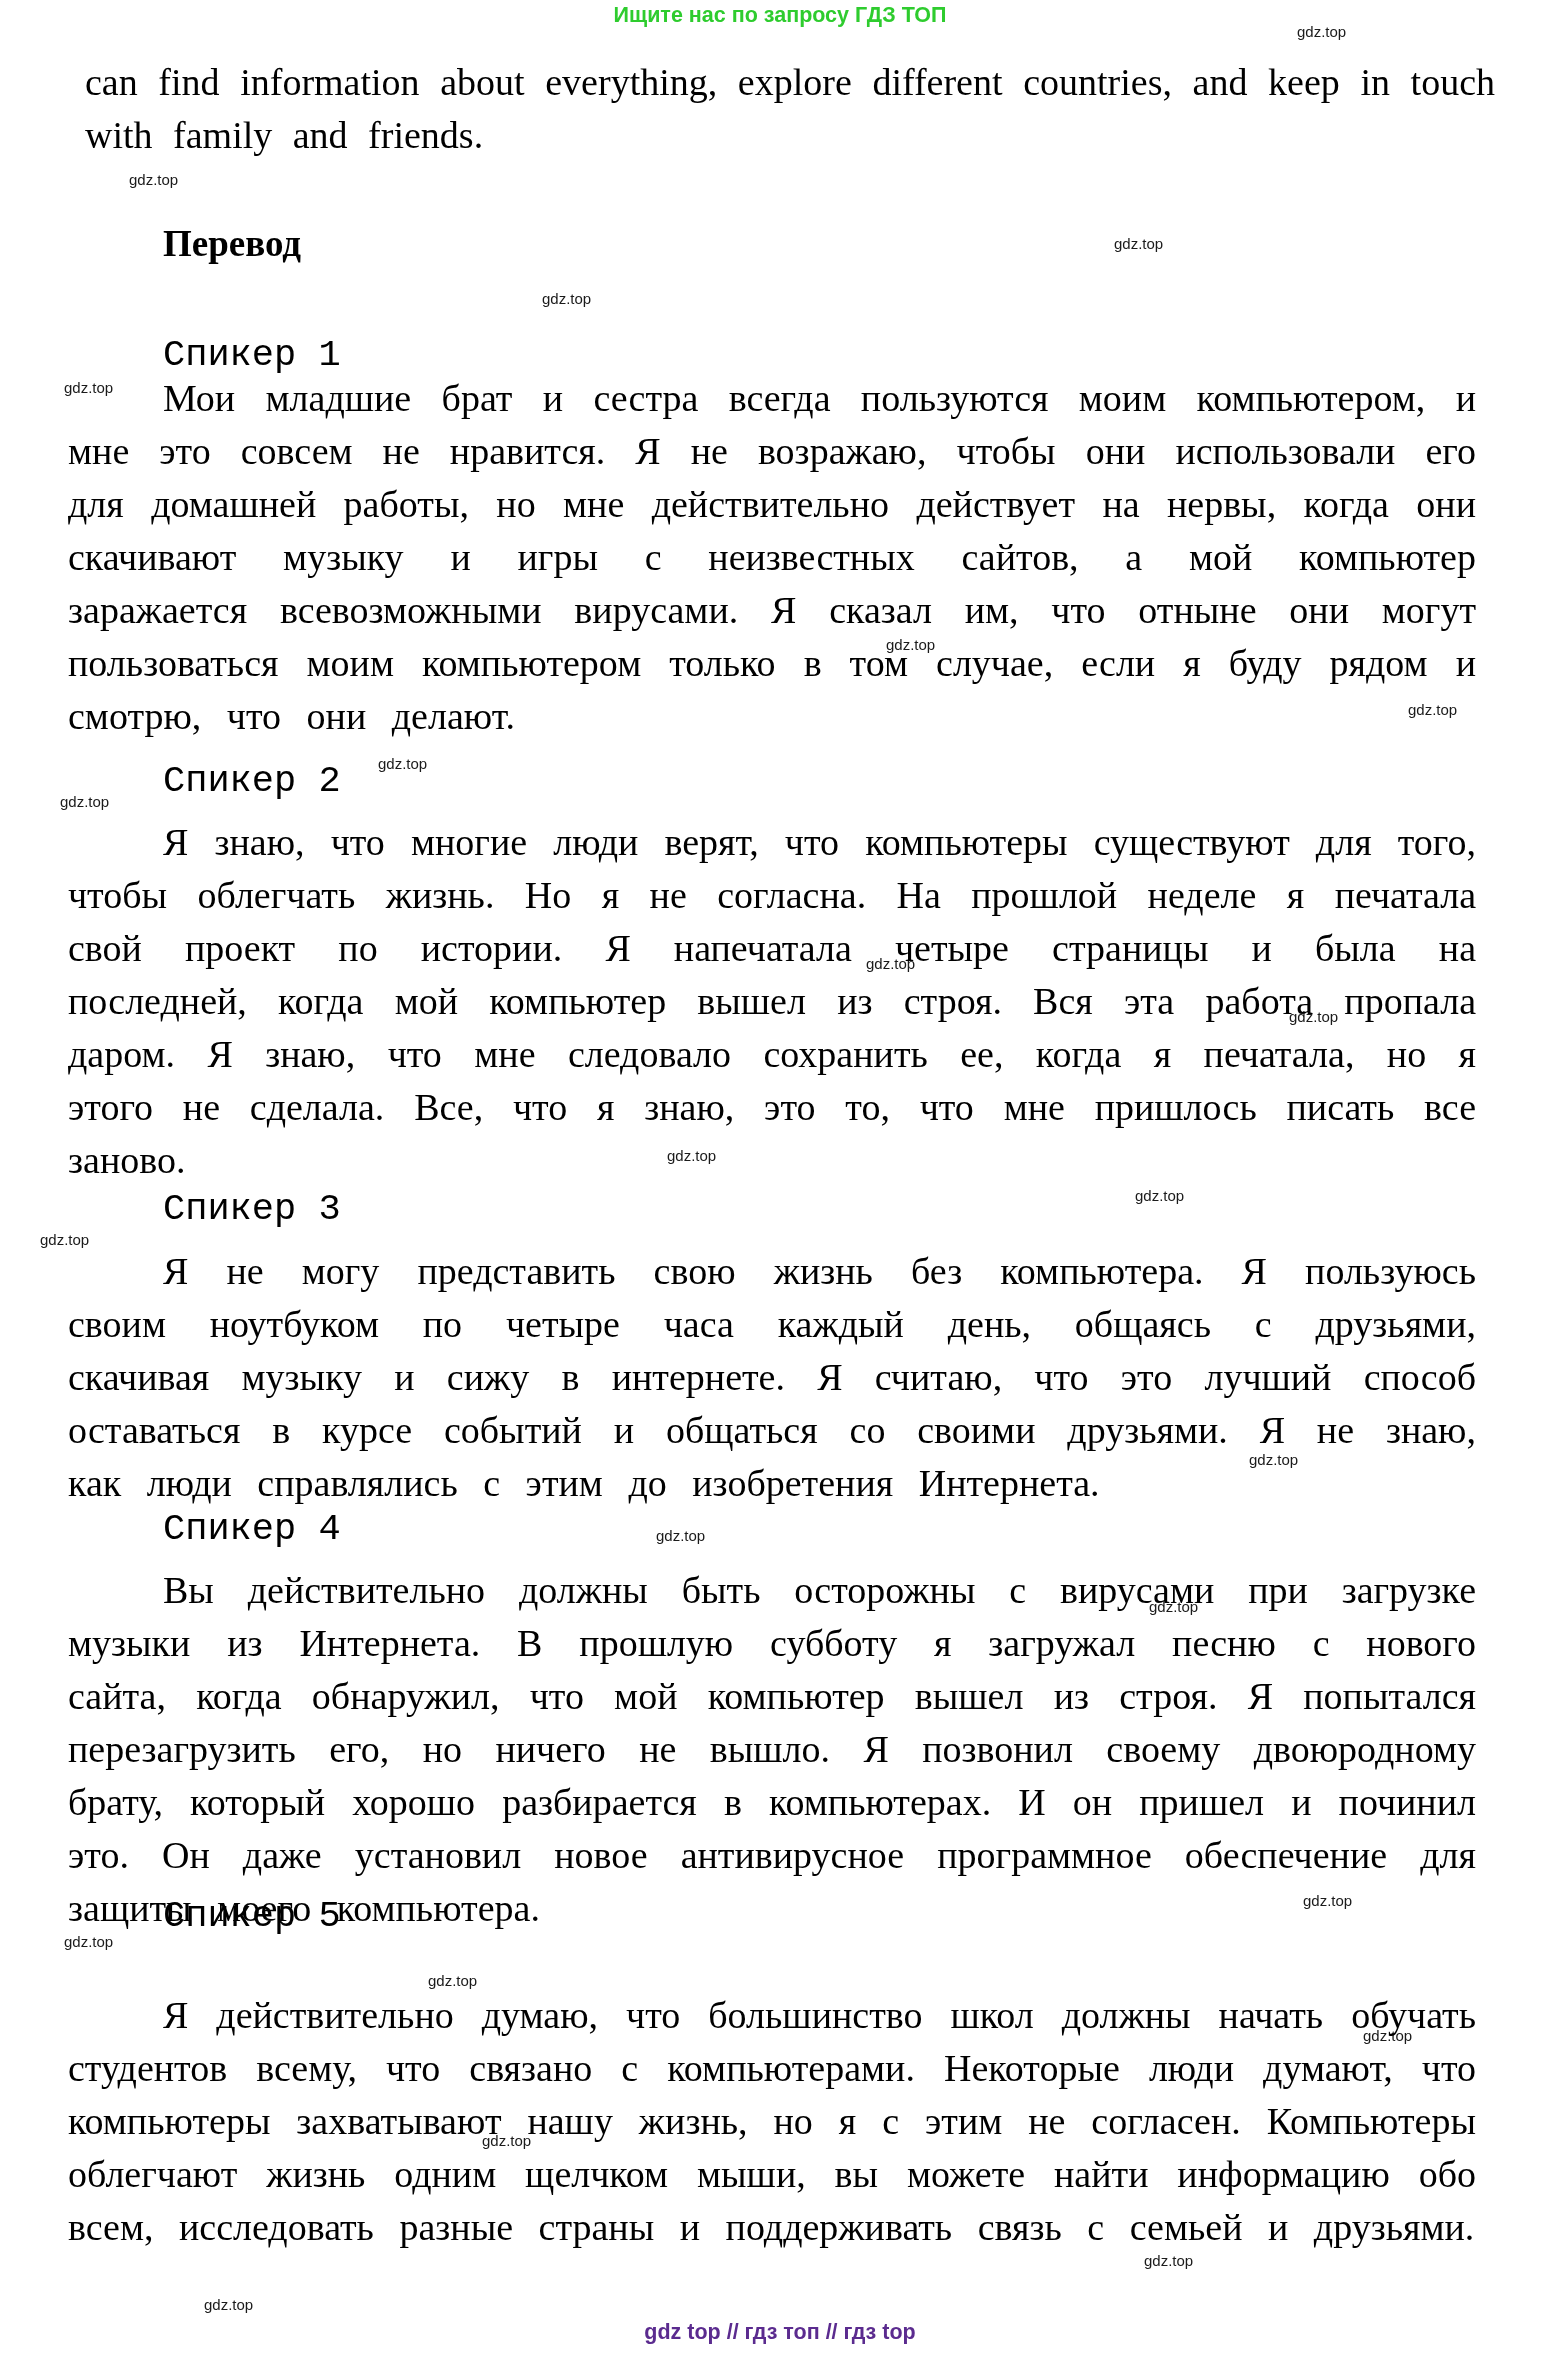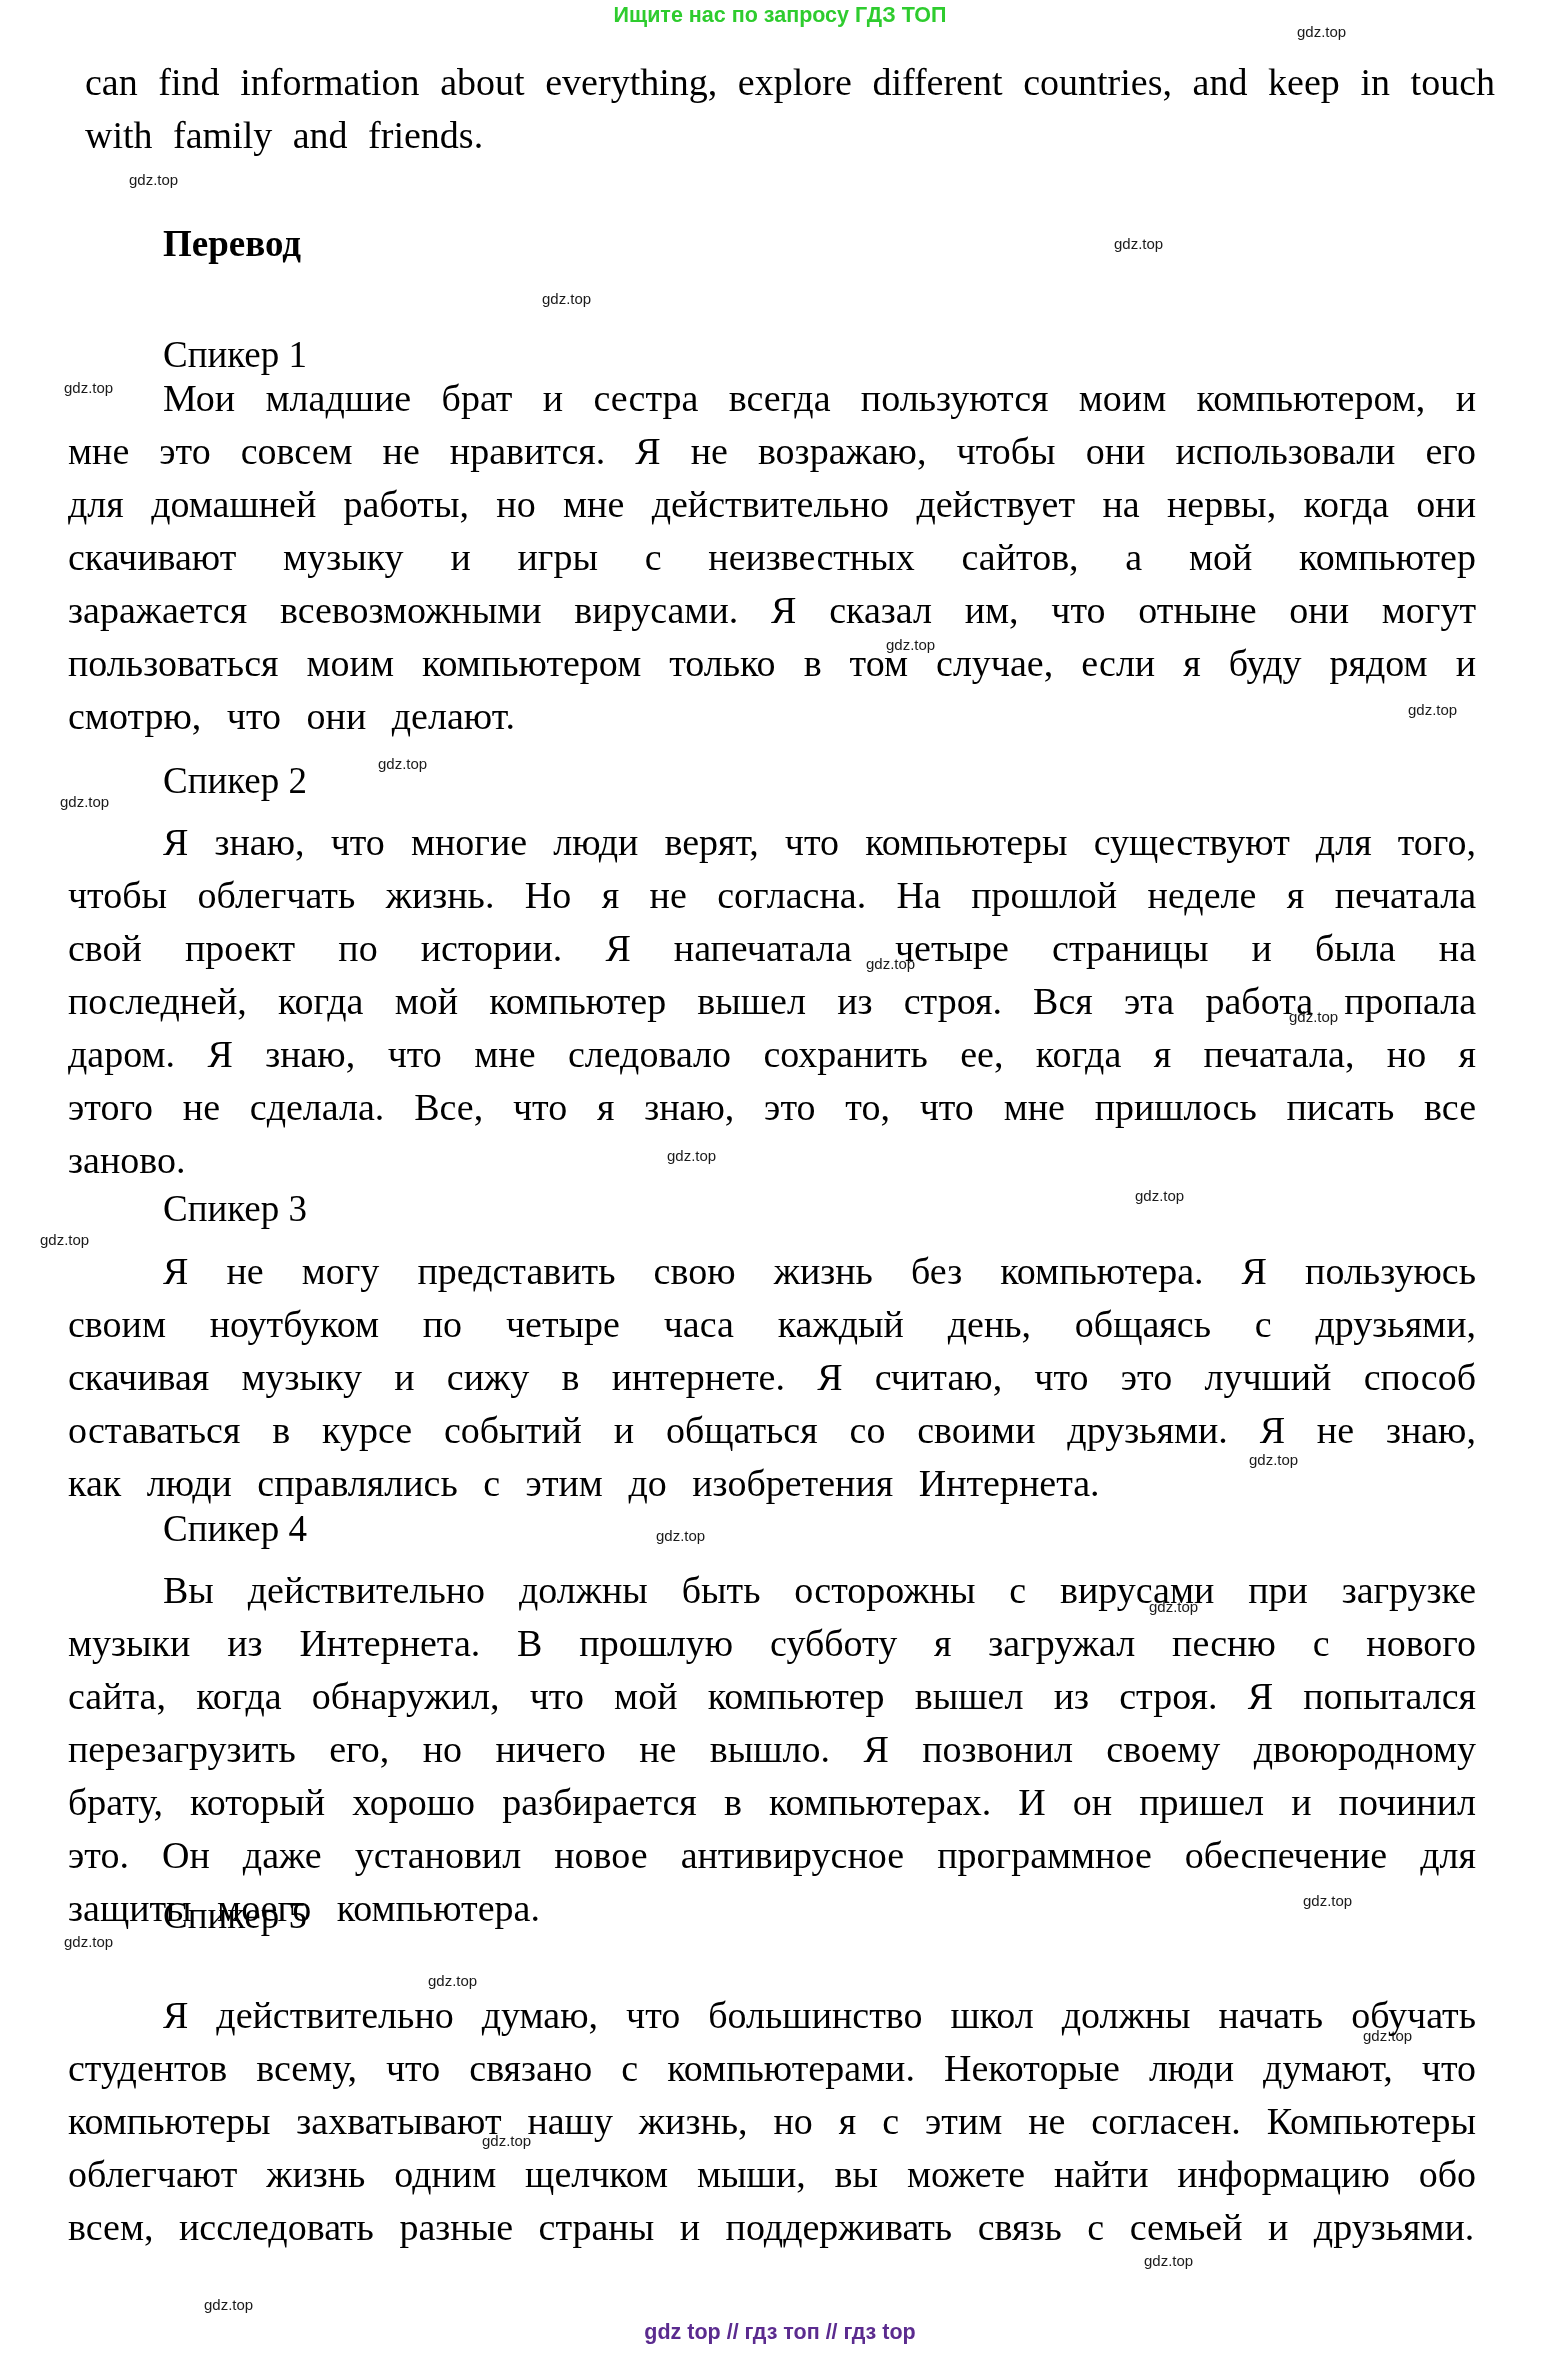--- a/index.html
+++ b/index.html
@@ -53,20 +53,21 @@
     font-size: 37px;
     font-weight: bold;
     line-height: 1.1;
     text-align: right;
   }
   .speaker {
     position: absolute;
     left: 163px;
     font-size: 37px;
     line-height: 1.1;
+    font-family: Liberation Mono, monospace;
   }
   .speaker.s1 { top: 335px; }
   .speaker.s2 { top: 761px; }
   .speaker.s3 { top: 1189px; }
   .speaker.s4 { top: 1509px; }
   .speaker.s5 { top: 1896px; }
   .para {
     position: absolute;
     left: 68px;
     width: 1408px;

